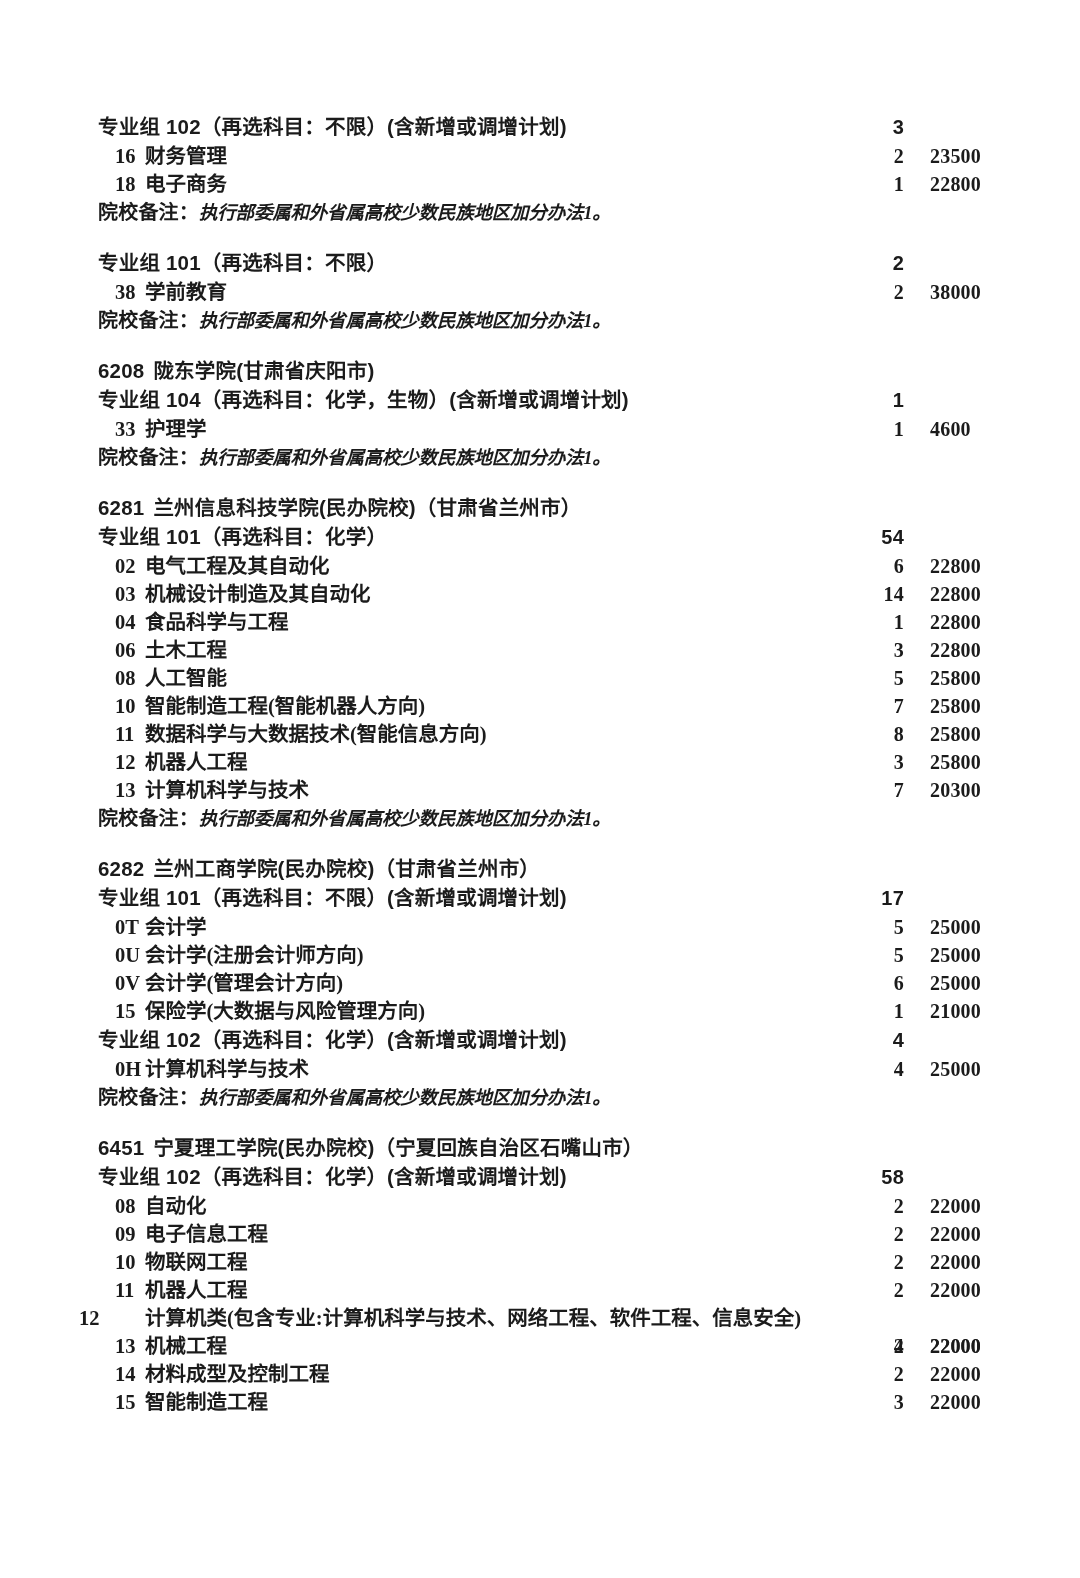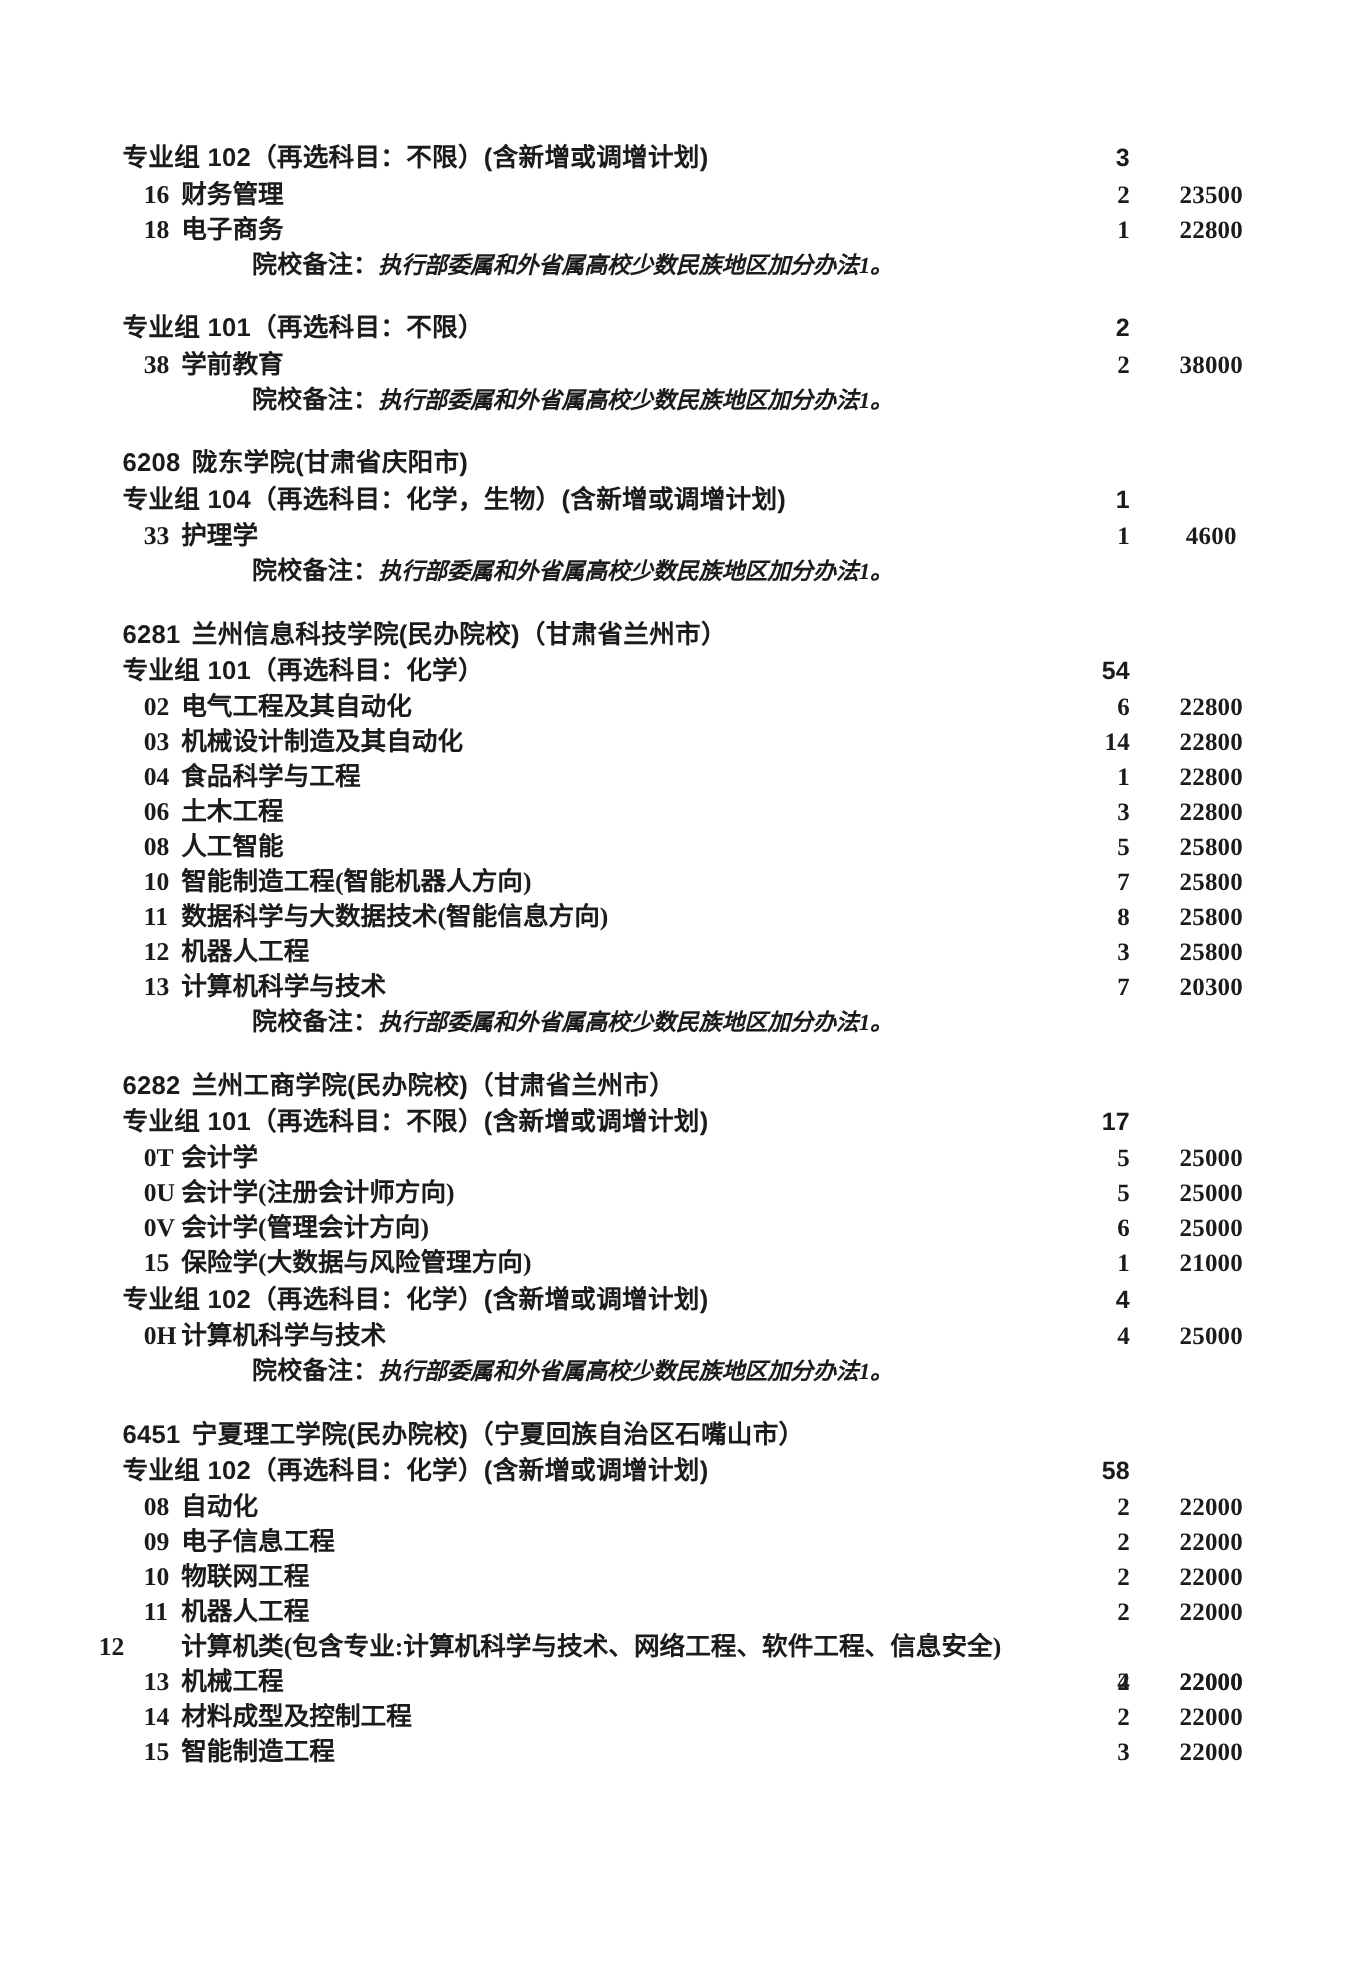--- a/index.html
+++ b/index.html
@@ -52,21 +52,21 @@
     width: 54px;
     text-align: right;
     font-size: 19px;
     letter-spacing: 0.2px;
   }
   .row .fee {
     position: absolute;
     right: 0;
     top: 0;
     width: 78px;
-    text-align: center;
+    text-align: left;
     font-size: 19px;
     letter-spacing: 0.2px;
   }
 
   
   .school {
     font-weight: bold;
     font-size: 20.5px;
     line-height: 29px;
     letter-spacing: 0.2px;
@@ -124,21 +124,20 @@
   .major.wrap .count,
   .major.wrap .fee {
     top: 28px;
   }
 
   
   .remark {
     font-size: 19.5px;
     line-height: 29px;
     letter-spacing: 0.2px;
-    text-align: center;
   }
   .remark .rk-label {
     font-weight: bold;
     font-size: 20px;
   }
   .remark .rk-text {
     font-family: "Liberation Serif", "DejaVu Serif", serif;
     font-weight: bold;
     font-style: italic;
     font-size: 18.5px;

